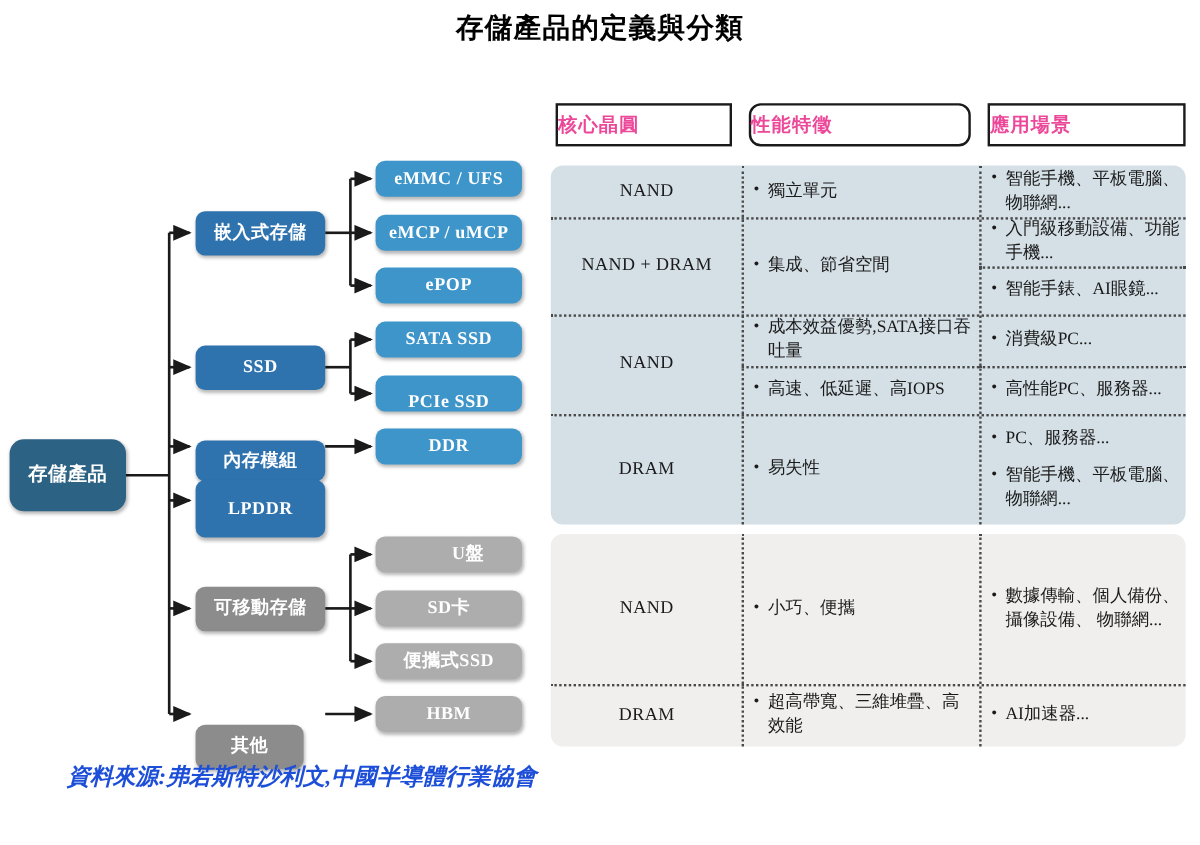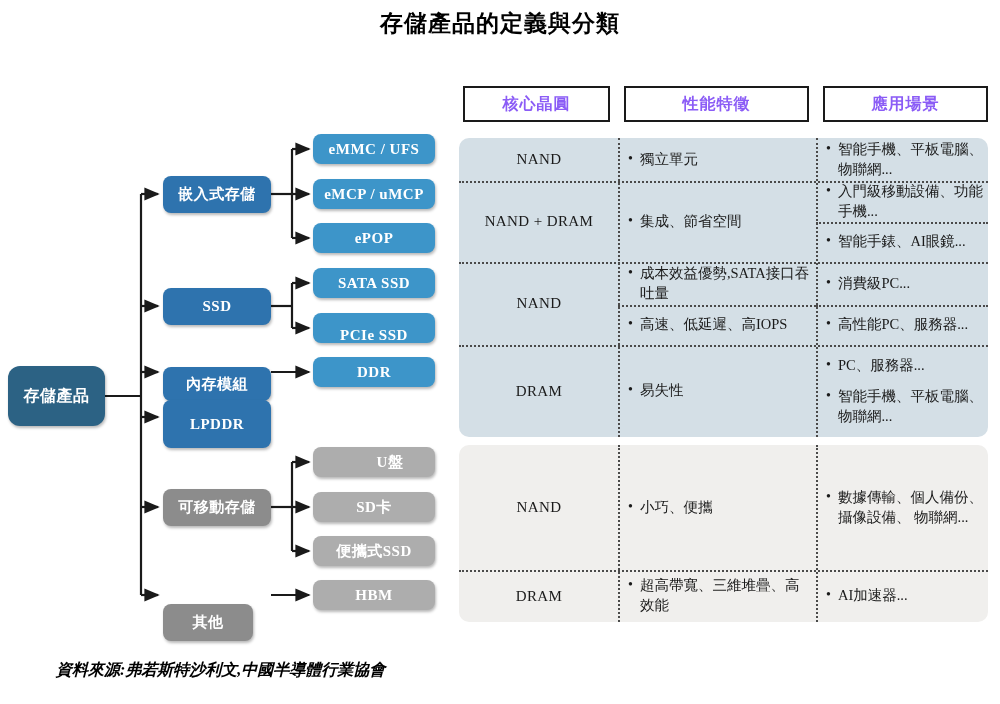--- a/index.html
+++ b/index.html
@@ -11,22 +11,22 @@
   #stage{position:relative;width:1000px;height:704px;}
 
   
   .title{
     position:absolute;left:0;top:8px;width:1000px;text-align:center;
     font-size:23px;font-weight:bold;letter-spacing:1px;color:#000;
   }
 
   
   .source{
-    position:absolute;left:56px;top:660px;
-    font-size:16px;font-style:italic;font-weight:bold;color:#000000;
+    position:absolute;left:56px;top:634px;
+    font-size:19px;font-style:italic;font-weight:bold;color:#1d4ed8;
     white-space:nowrap;
   }
 
   
   .node{
     position:absolute;box-sizing:border-box;
     display:flex;align-items:center;justify-content:center;
     border-radius:8px;color:#fff;font-weight:bold;
     font-size:15px;letter-spacing:.5px;text-align:center;
     box-shadow:1px 2px 3px rgba(0,0,0,.28);
@@ -38,22 +38,22 @@
   .node.lvl2-gray{background:#8c8c8c;}
   .node.lvl3-gray{background:#adadad;}
 
   
   #wires{position:absolute;left:0;top:0;width:1000px;height:704px;}
 
   
   .thead{
     position:absolute;box-sizing:border-box;
     border:2px solid #1a1a1a;background:#fff;
-    display:flex;align-items:center;justify-content:center;
-    font-size:16px;font-weight:bold;color:#8b5cf6;letter-spacing:1px;
+    display:flex;align-items:center;justify-content:flex-start;
+    font-size:16px;font-weight:bold;color:#ec4899;letter-spacing:1px;
   }
 
   
   .panel{position:absolute;box-sizing:border-box;border-radius:10px;}
   .panel.blue{background:#d4dfe6;}
   .panel.gray{background:#f0efed;}
 
   .vdiv{position:absolute;border-left:2px dotted #4a4a4a;}
   .hdiv{position:absolute;border-top:2px dotted #4a4a4a;}
 
@@ -167,21 +167,21 @@
   <div class="node lvl3-gray" style="left:313px;top:536px;width:122px;height:30px;">
     <span>便攜式SSD</span>
   </div>
   <div class="node lvl3-gray" style="left:313px;top:580px;width:122px;height:30px;">
     <span>HBM</span>
   </div>
 
   <div class="thead" style="left:463px;top:86px;width:147px;height:36px;">
     <span>核心晶圓</span>
   </div>
-  <div class="thead" style="left:624px;top:86px;width:185px;height:36px;">
+  <div class="thead" style="left:624px;top:86px;width:185px;height:36px;border-radius:10px;">
     <span>性能特徵</span>
   </div>
   <div class="thead" style="left:823px;top:86px;width:165px;height:36px;">
     <span>應用場景</span>
   </div>
 
   <div class="panel blue" style="left:459px;top:138px;width:529px;height:299px;"></div>
 
   <div class="panel gray" style="left:459px;top:445px;width:529px;height:177px;"></div>
 

